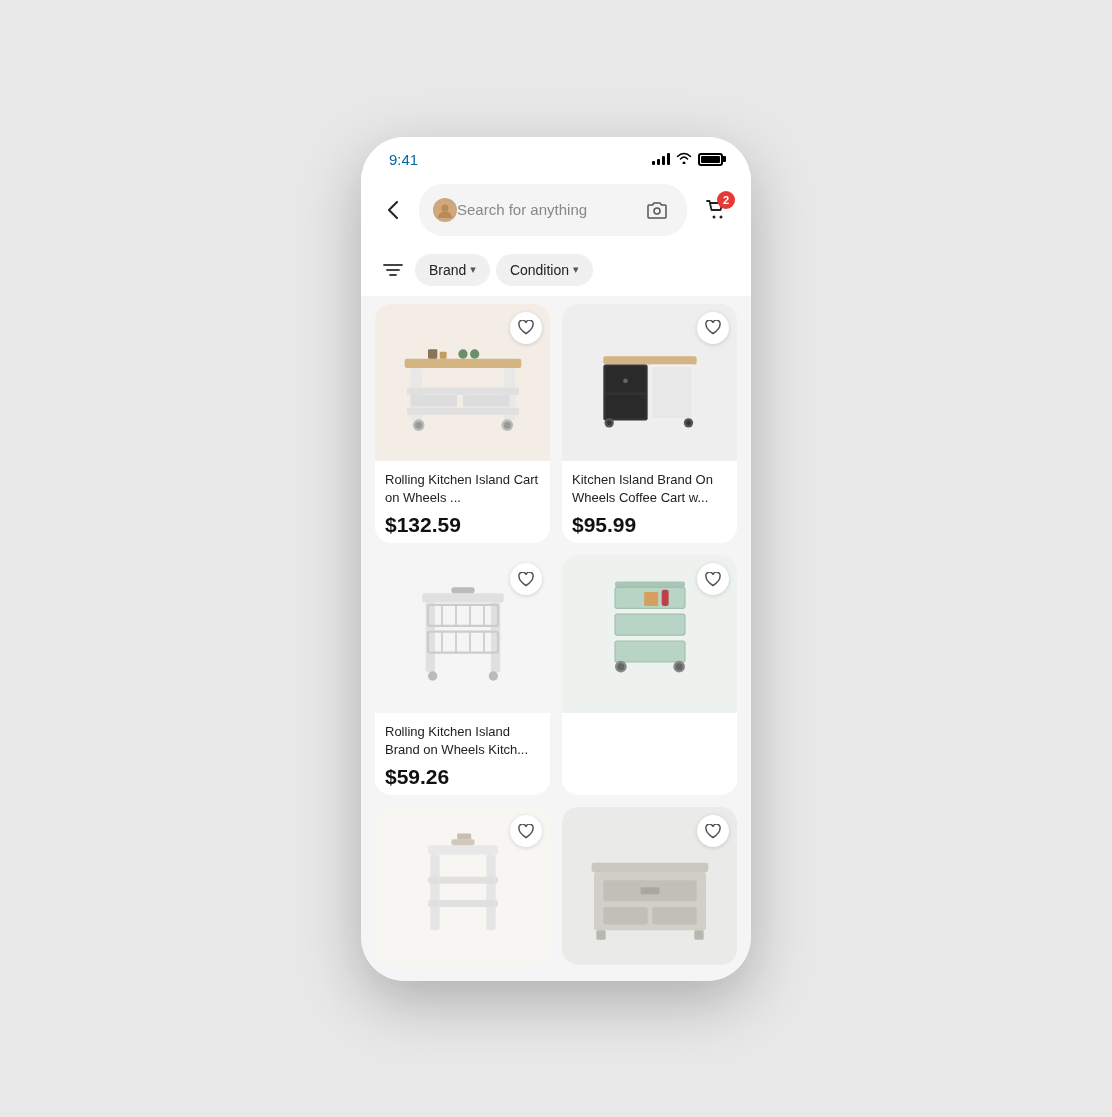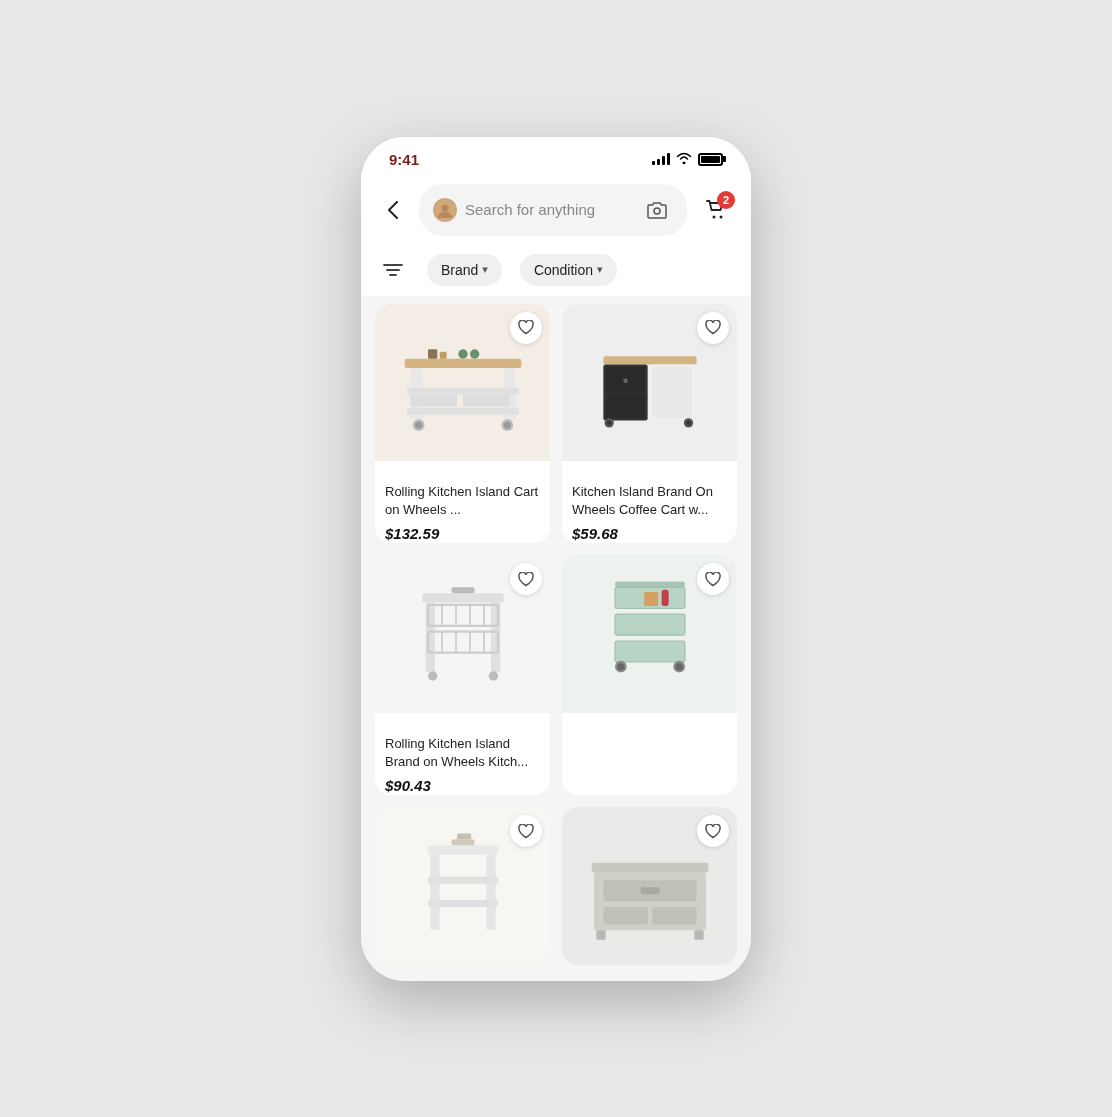--- a/index.html
+++ b/index.html
@@ -24,22 +24,22 @@
     }
     .status-bar {
       display: flex;
       justify-content: space-between;
       align-items: center;
       padding: 14px 28px 8px;
       background: #fff;
     }
     .status-time {
       font-size: 15px;
-      font-weight: 700;
-      color: #7f1d1d;
+      font-weight: 400;
+      color: #0369a1;
     }
     .status-icons {
       display: flex;
       align-items: center;
       gap: 6px;
     }
     .signal-bars {
       display: flex;
       align-items: flex-end;
       gap: 2px;
@@ -96,21 +96,20 @@
       cursor: pointer;
       flex-shrink: 0;
     }
     .search-bar {
       flex: 1;
       display: flex;
       align-items: center;
       background: #f4f4f4;
       border-radius: 24px;
       padding: 10px 14px;
-      gap: 8px;
       cursor: pointer;
     }
     .avatar {
       width: 24px;
       height: 24px;
       border-radius: 50%;
       background: #c8a882;
       flex-shrink: 0;
       overflow: hidden;
       display: flex;
@@ -152,21 +151,21 @@
       font-size: 11px;
       font-weight: 700;
       display: flex;
       align-items: center;
       justify-content: center;
     }
     .filters {
       display: flex;
       align-items: center;
       padding: 10px 16px;
-      gap: 18px;
+      gap: 6px;
       background: #fff;
     }
     .filter-icon-btn {
       width: 32px;
       height: 32px;
       display: flex;
       align-items: center;
       justify-content: center;
       cursor: pointer;
       color: #444;
@@ -224,34 +223,33 @@
       background: #fff;
       border-radius: 50%;
       display: flex;
       align-items: center;
       justify-content: center;
       box-shadow: 0 1px 4px rgba(0,0,0,0.15);
       cursor: pointer;
       z-index: 2;
     }
     .product-info {
-      padding: 22px 10px 12px;
+      padding: 10px 10px 12px;
     }
     .product-name {
       font-size: 13px;
       font-weight: 500;
       color: #222;
       line-height: 1.4;
       margin-bottom: 6px;
     }
     .product-price {
-      font-size: 15px;
+      font-size: 21px;
       font-weight: 700;
       color: #111;
-      font-style: italic;
     }
     
     .cart-svg {
       width: 80%;
       height: 80%;
     }
   </style>
 </head>
 <body>
 
@@ -388,21 +386,21 @@
           </svg>
         </div>
         <div class="favorite-btn">
           <svg width="16" height="15" viewBox="0 0 16 15" fill="none">
             <path d="M8 13.5S1 9 1 4.5A3.5 3.5 0 018 2.8 3.5 3.5 0 0115 4.5C15 9 8 13.5 8 13.5z" stroke="#555" stroke-width="1.5" fill="none"></path>
           </svg>
         </div>
       </div>
       <div class="product-info">
         <div class="product-name">Kitchen Island Brand On Wheels Coffee Cart w...</div>
-        <div class="product-price">$59.68</div>
+        <div class="product-price">$95.99</div>
       </div>
     </div>
 
     <div class="product-card">
       <div class="product-image-container">
         <div class="product-image-placeholder" style="background:#f5f5f5;">
           <svg class="cart-svg" viewBox="0 0 120 100" fill="none" xmlns="http://www.w3.org/2000/svg">
 
             <rect x="25" y="15" width="70" height="8" rx="2" fill="#e0e0e0"></rect>
             <rect x="28" y="23" width="8" height="60" rx="2" fill="#e0e0e0"></rect>
@@ -427,21 +425,21 @@
           </svg>
         </div>
         <div class="favorite-btn">
           <svg width="16" height="15" viewBox="0 0 16 15" fill="none">
             <path d="M8 13.5S1 9 1 4.5A3.5 3.5 0 018 2.8 3.5 3.5 0 0115 4.5C15 9 8 13.5 8 13.5z" stroke="#555" stroke-width="1.5" fill="none"></path>
           </svg>
         </div>
       </div>
       <div class="product-info">
         <div class="product-name">Rolling Kitchen Island Brand on Wheels Kitch...</div>
-        <div class="product-price">$90.43</div>
+        <div class="product-price">$59.26</div>
       </div>
     </div>
 
     <div class="product-card">
       <div class="product-image-container">
         <div class="product-image-placeholder" style="background:#eef2ee;">
           <svg class="cart-svg" viewBox="0 0 120 100" fill="none" xmlns="http://www.w3.org/2000/svg">
 
             <rect x="30" y="5" width="60" height="5" rx="2" fill="#a8c5b5"></rect>
             <rect x="30" y="10" width="60" height="18" rx="2" fill="#b8d4c4" stroke="#a0bfb0" stroke-width="1"></rect>

